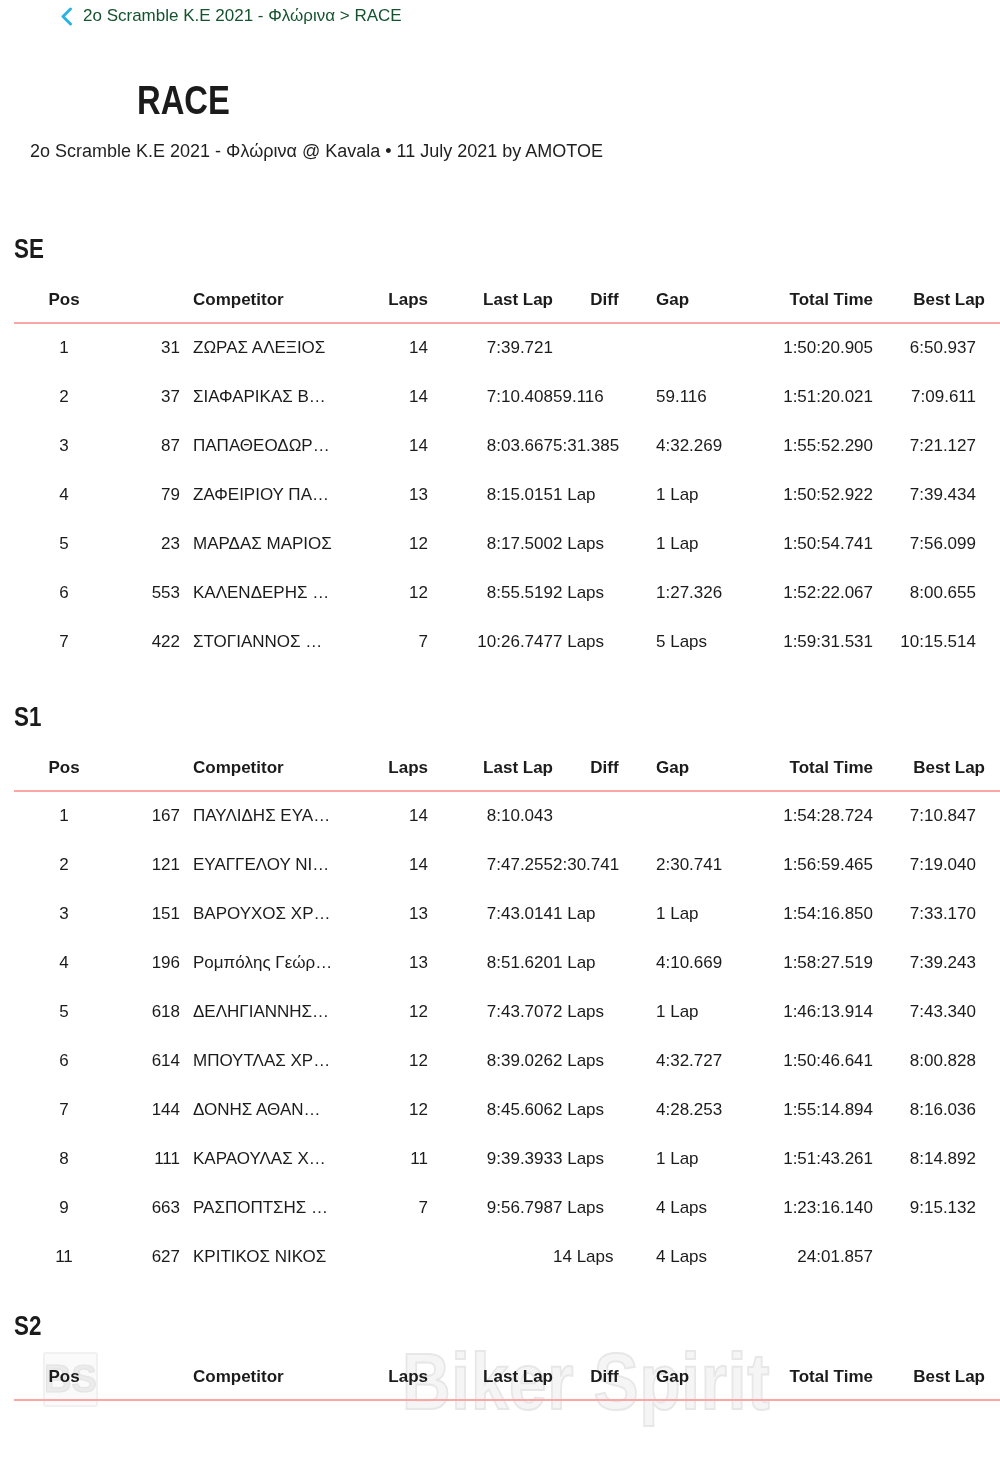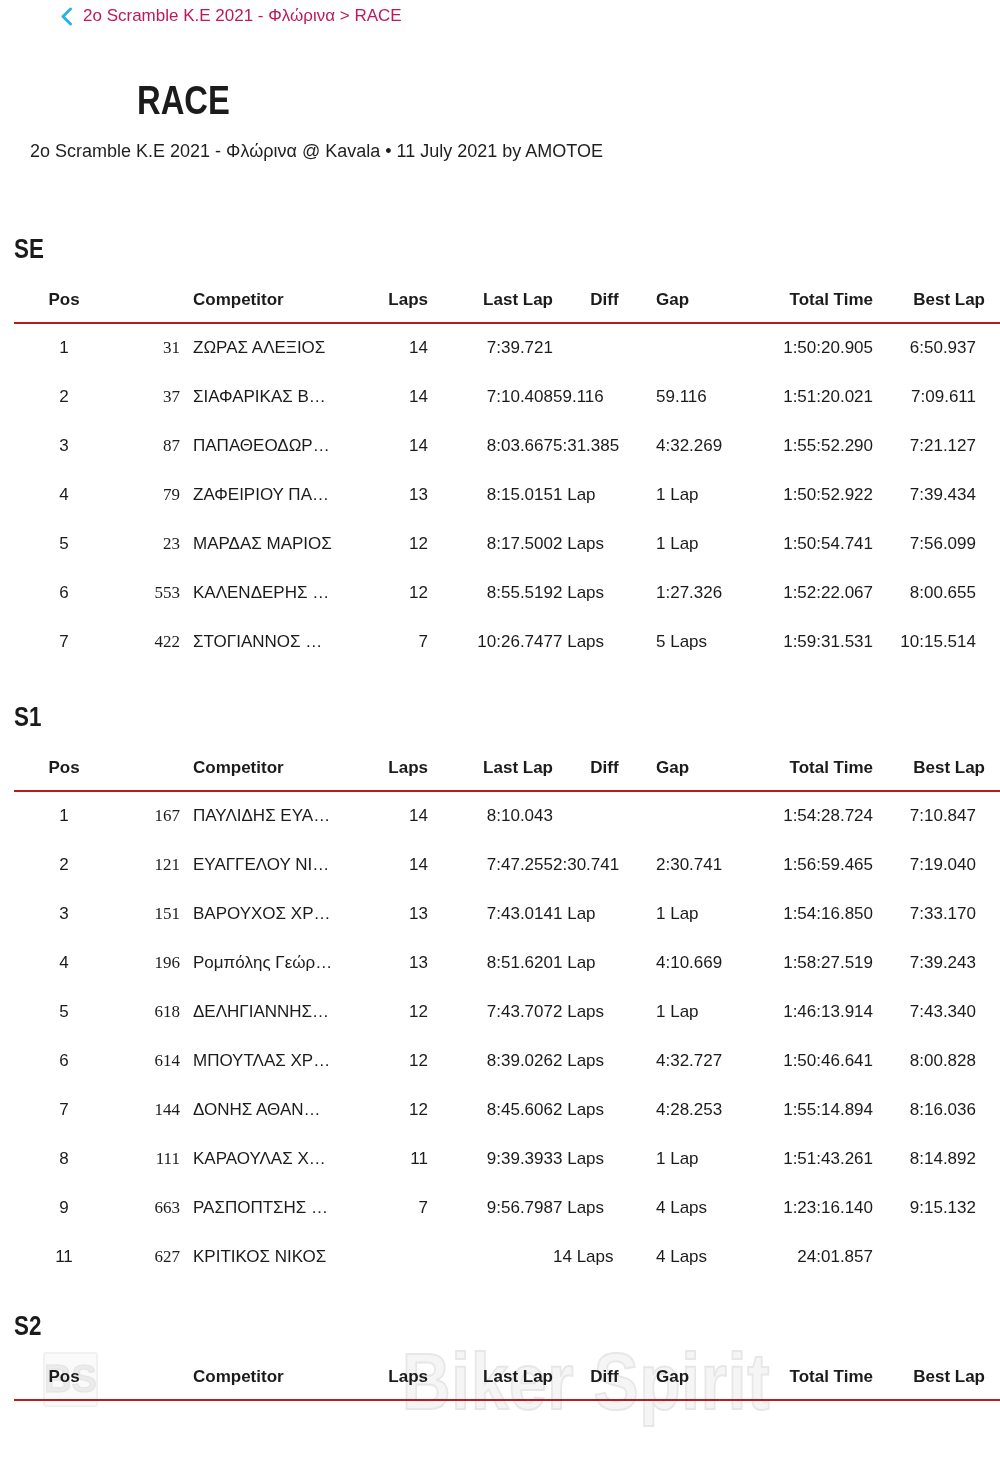--- a/index.html
+++ b/index.html
@@ -49,21 +49,21 @@
     -webkit-text-stroke: 1px #e3e3e3;
   }
 
   .content { position: relative; z-index: 1; }
 
   
   .breadcrumb {
     padding-top: 5px;
     margin-left: 60px;
     font-size: 17px;
-    color: #be185d;
+    color: #14532d;
     display: flex;
     align-items: center;
     gap: 10px;
     cursor: pointer;
     line-height: 22px;
   }
   .breadcrumb .chev { display: inline-flex; align-items: center; }
 
   .page-title {
     margin-top: 53px;
@@ -111,26 +111,26 @@
   col.w-laps  { width: 75px;  }
   col.w-last  { width: 125px; }
   col.w-diff  { width: 103px; }
   col.w-gap   { width: 80px;  }
   col.w-total { width: 137px; }
   col.w-best  { width: 127px; }
 
   thead th {
     font-weight: bold;
     padding: 26px 0 12px 0;
-    border-bottom: 2px solid #b91c1c;
+    border-bottom: 2px solid #fca5a5;
     white-space: nowrap;
   }
   td, th { overflow: hidden; }
   .c-pos   { text-align: center; }
-  .c-num   { text-align: right; padding-right: 2px; font-family: Liberation Serif, serif; }
+  .c-num   { text-align: right; padding-right: 2px; }
   .c-name  { text-align: left;  padding-left: 11px; white-space: nowrap; }
   .c-laps  { text-align: right; }
   .c-last  { text-align: right; }
   .c-diff  { }
   .c-gap   { text-align: left; }
   .c-total { text-align: right; }
   .c-best  { text-align: right; padding-right: 24px; }
   th.c-best{ padding-right: 15px; }
 
   tbody td {

